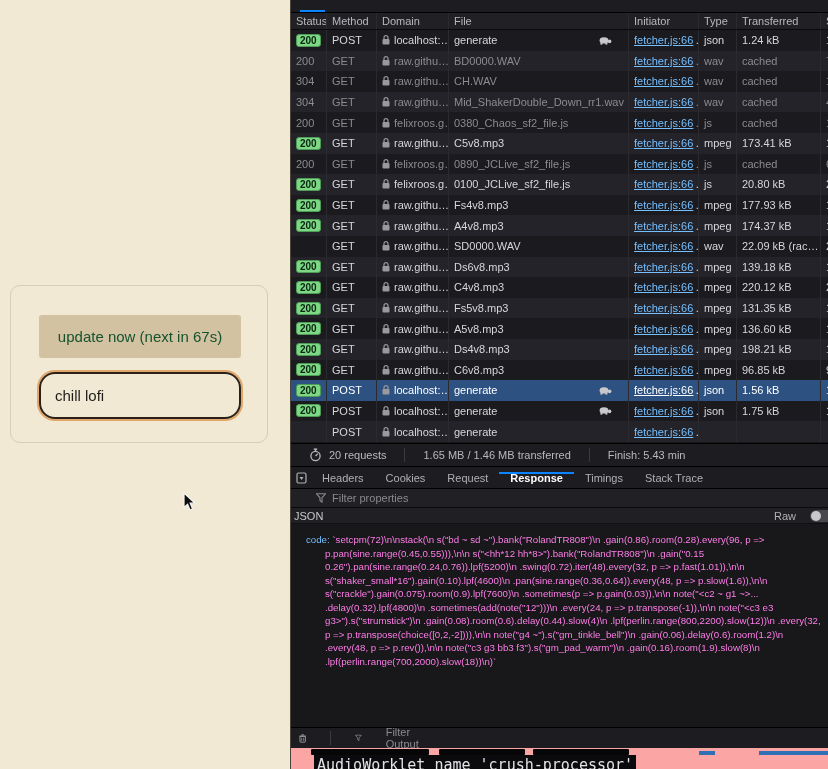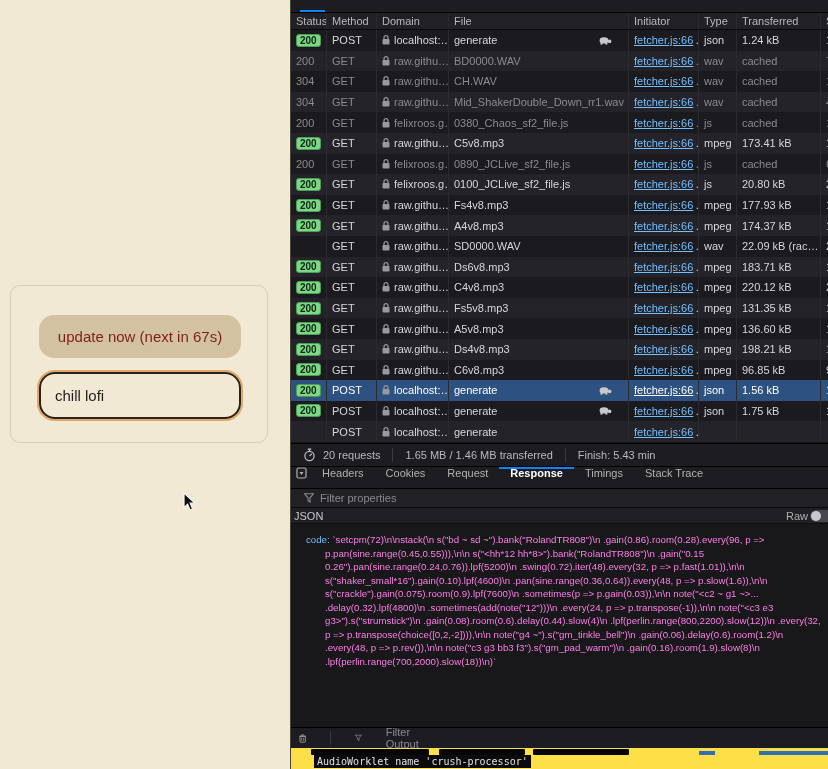--- a/index.html
+++ b/index.html
@@ -5,22 +5,22 @@
   * { margin:0; padding:0; box-sizing:border-box; }
   html,body { width:828px; height:769px; overflow:hidden; background:#f1e9d3;
               font-family:"Liberation Sans", sans-serif; }
   .stage { position:relative; width:828px; height:769px; }
 
   
   .page { position:absolute; left:0; top:0; width:290px; height:769px; background:#f1e9d3; }
   .card { position:absolute; left:10px; top:285px; width:258px; height:158px;
           border:1px solid #d9cdb2; border-radius:10px; }
   .update-btn { position:absolute; left:28px; top:29px; width:202px; height:43px;
-                background:#d2c2a2; border:none; border-radius:15px;
-                font-family:"Liberation Sans", sans-serif; font-size:15px; color:#7f1d1d; cursor:pointer; }
+                background:#d2c2a2; border:none; border-radius:3px;
+                font-family:"Liberation Sans", sans-serif; font-size:15px; color:#14532d; cursor:pointer; }
   .prompt { position:absolute; left:28px; top:86px; width:202px; height:47px;
             background:transparent; border:2px solid #2b2119; border-radius:16px;
             box-shadow:0 0 0 2px rgba(216,130,48,.65);
             font-family:"Liberation Sans", sans-serif; font-size:15px; color:#1f1d19; padding:0 14px; outline:none; }
   .cursor { position:absolute; left:183px; top:492px; z-index:50; }
 
   
   .devtools { position:absolute; left:290px; top:0; width:538px; height:769px;
               background:#18181a; color:#d7d7db; font-size:11px; overflow:hidden;
               border-left:1px solid #4a443a; }
@@ -47,39 +47,39 @@
   .lock { margin-right:4px; flex:none; }
   .file-cell { justify-content:space-between; padding-right:16px; }
   .turtle { flex:none; margin-left:4px; }
   .init-link { color:#75bfff; text-decoration:underline; }
   .init-suffix { color:inherit; margin-left:2px; }
 
   
   .summary { position:absolute; left:0; top:443px; right:0; height:24px; background:#1d1d21;
              border-top:1px solid #000; border-bottom:1px solid #000;
              display:flex; align-items:center; color:#b9b9bd; }
-  .summary .seg { padding:0 12px; display:flex; align-items:center; gap:7px; }
+  .summary .seg { padding:0 18px; display:flex; align-items:center; gap:7px; }
   .vdiv { width:1px; height:14px; background:#3a3a3f; }
 
   
   .tabs { position:absolute; left:0; top:467px; right:0; height:22px; background:#1d1d21;
-          display:flex; align-items:flex-start; border-bottom:1px solid #000; }
+          display:flex; align-items:center; border-bottom:1px solid #000; }
   .tab { position:relative; display:flex; align-items:center; padding:0 11px; color:#b1b1b3; cursor:pointer; }
   .tab.active { color:#fff; font-weight:bold; }
   .tab.active::before { content:""; position:absolute; left:0; top:0; right:0; height:2px; background:#0a84ff; }
   .tabicon { display:flex; align-items:center; padding:0 4px 0 5px; }
 
   .filterrow { position:absolute; left:0; top:489px; right:0; height:19px; background:#202025;
-               display:flex; align-items:center; gap:6px; padding-left:13px; color:#8a8a8e;
+               display:flex; align-items:center; gap:6px; padding-left:25px; color:#8a8a8e;
                border-bottom:1px solid #0a0a0c; }
 
   .jsonbar { position:absolute; left:0; top:508px; right:0; height:16px; background:#1f1f24;
              display:flex; align-items:center; color:#c8c8cc; border-bottom:1px solid #101012; }
   .jsonbar .lbl { padding-left:3px; }
-  .rawwrap { margin-left:auto; display:flex; align-items:center; gap:2px; color:#b1b1b3; }
+  .rawwrap { margin-left:auto; display:flex; align-items:center; gap:14px; color:#b1b1b3; }
   .toggle { width:26px; height:12px; background:#47474c; border-radius:6px; position:relative;
             margin-right:-8px; flex:none; }
   .toggle .knob { position:absolute; left:1px; top:1px; width:10px; height:10px; border-radius:50%;
                   background:#c8c8cc; }
 
   
   .codearea { position:absolute; left:0; top:524px; right:0; height:203px; overflow:hidden; }
   .code-line { white-space:pre; font-size:9.7px; line-height:13.5px; color:#ff7de9; padding-left:34px; }
   .code-line.first { padding-left:15px; padding-top:9px; }
   .prop-name { color:#75bfff; }
@@ -88,22 +88,22 @@
   .constoolbar { position:absolute; left:0; top:727px; right:0; height:21px; background:#1d1d21;
                  border-top:1px solid #000; display:flex; align-items:center; color:#b1b1b3; }
   .constoolbar .pad { padding:0 8px; display:flex; align-items:center; gap:24px; }
   .levels { display:flex; gap:17px; margin-left:92px; }
   .level { position:relative; padding:2px 2px 4px; cursor:pointer;margin-top:33px; }
   .level.on { color:#75bfff; }
   .level.on::after { content:""; position:absolute; left:0; right:0; bottom:-1px; height:2px; background:#2f6fb3; }
   .levels2 { display:flex; gap:16px; margin-left:12px; color:#b1b1b3; }
 
   
-  .consout { position:absolute; left:0; top:748px; right:0; bottom:0; background:#fde047;
-             font-family:"DejaVu Sans Mono", monospace; font-size:10px; color:#e2e2e6; overflow:hidden; }
+  .consout { position:absolute; left:0; top:748px; right:0; bottom:0; background:#fca5a5;
+             font-family:"DejaVu Sans Mono", monospace; font-size:15px; color:#e2e2e6; overflow:hidden; }
   .clipline { position:absolute; left:20px; top:1px; height:6px; width:500px; }
   .clipline .blk { position:absolute; top:0; height:6px; background:#060607; border-radius:1px; }
   .clipline .blu { position:absolute; top:2px; height:4px; background:#2f6fb3; }
   .msg { position:absolute; left:23px; top:8px; }
   .msg span { background:#0b0b0d; padding:1px 3px; }
 </style>
 </head>
 <body>
 
 <div class="stage">
@@ -453,21 +453,21 @@
     </div>
     <div class="cell file-cell">
       <span>Ds6v8.mp3</span>
 
     </div>
     <div class="cell">
       <a class="init-link" href="#">fetcher.js:66</a>
       <span class="init-suffix">…</span>
     </div>
     <div class="cell">mpeg</div>
-    <div class="cell">183.71 kB</div>
+    <div class="cell">139.18 kB</div>
     <div class="cell">
               <span>1</span>
             </div>
   </div>
           <div class="trow row">
     <div class="cell">
       <span class="badge">200</span>
 
     </div>
     <div class="cell">GET</div>

